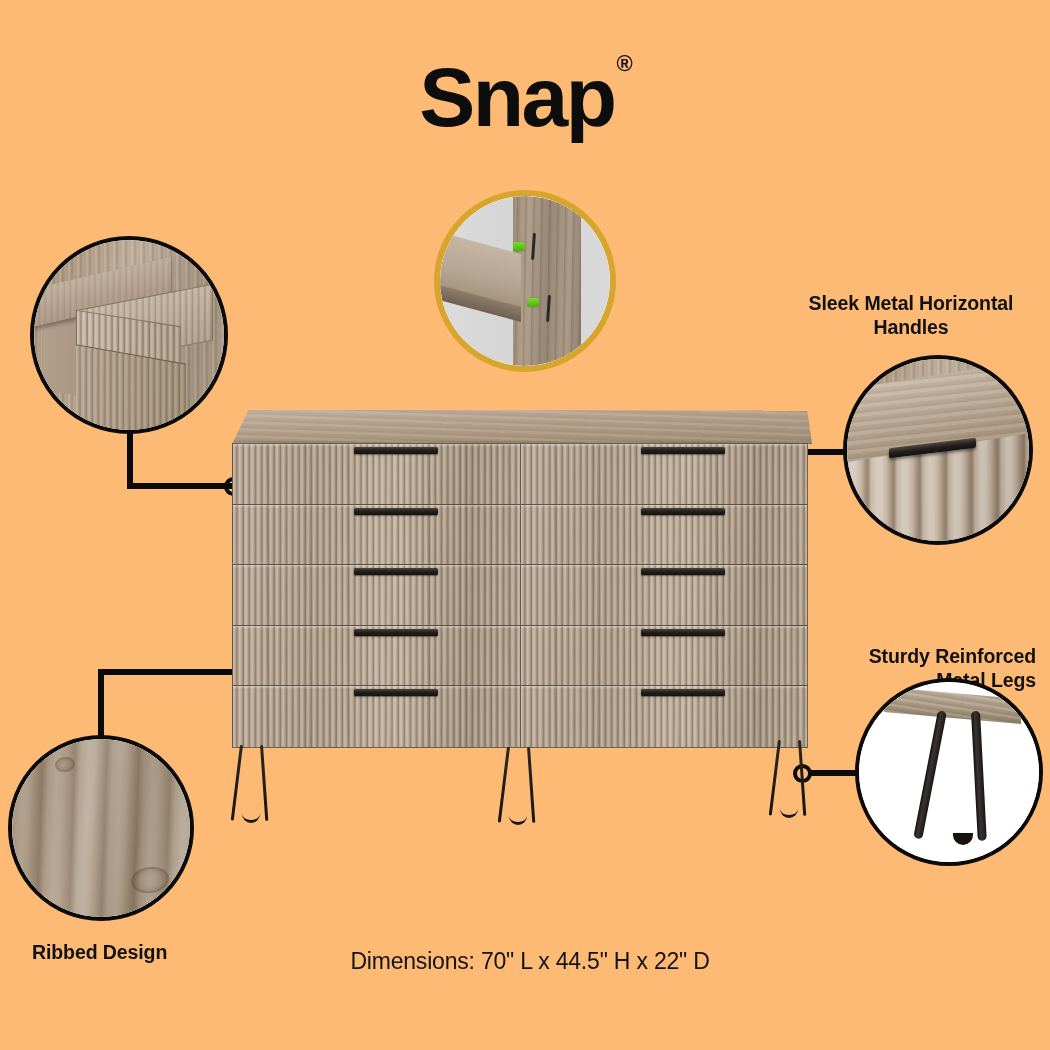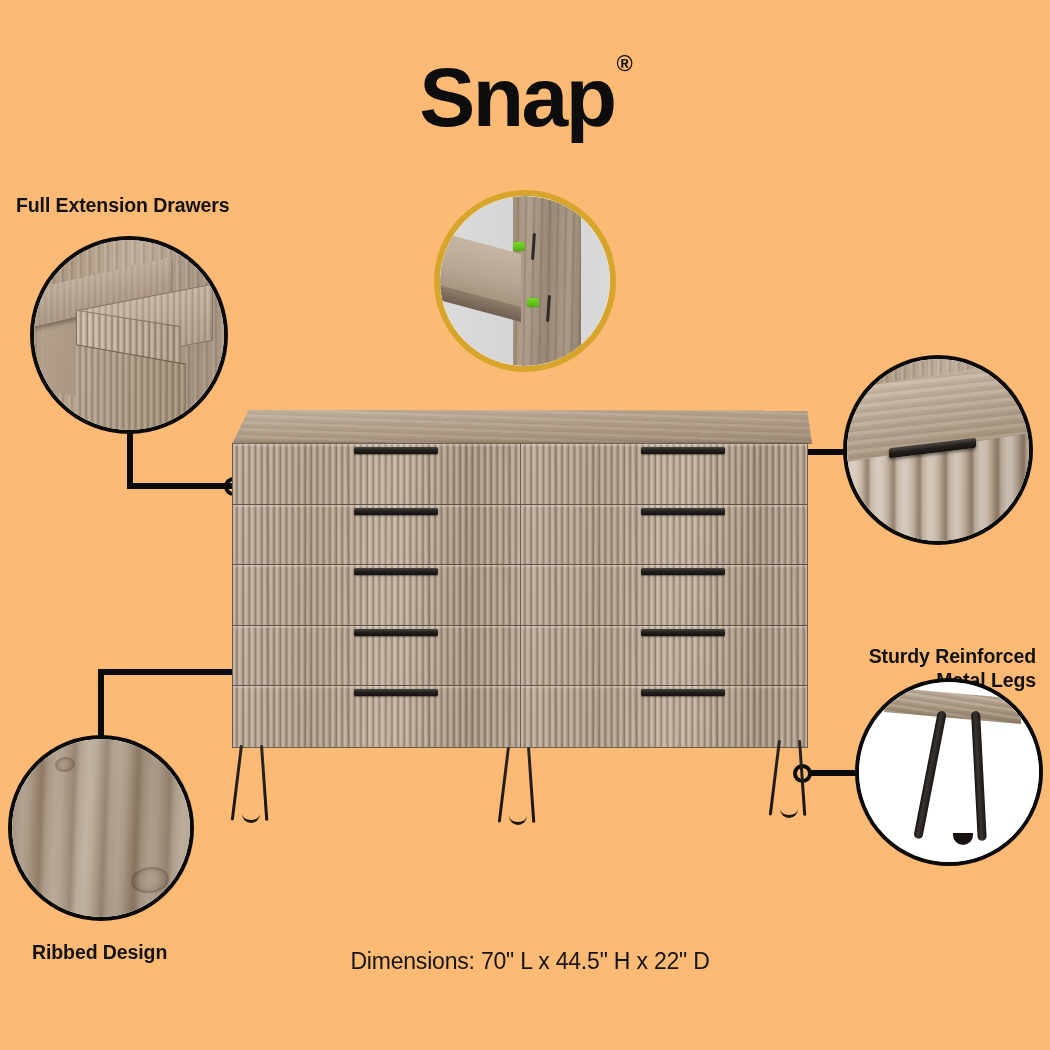--- a/index.html
+++ b/index.html
@@ -435,22 +435,23 @@
 </style>
 </head>
 <body>
 
 <div id="canvas">
 
   <div class="brand-block">
     <div class="brand-wordmark"><span>Snap</span><span class="brand-reg">®</span></div>
   </div>
 
-  <div class="callout-label" id="label-full-extension">Full Extension Drawers</div>
-
+
+  <div class="callout-label" id="label-handles">Sleek Metal Horizontal
+Handles</div>
 
   <div class="callout-label" id="label-legs">Sturdy Reinforced
 Metal Legs</div>
 
   <div class="callout-label" id="label-ribbed">Ribbed Design</div>
 
   <div class="dimensions-text">Dimensions: 70" L x 44.5" H x 22" D</div>
 
   <div class="leader" style="left:127px; top:430px; width:6px; height:56px;"></div>
   <div class="leader" style="left:127px; top:483px; width:106px; height:6px;"></div>

